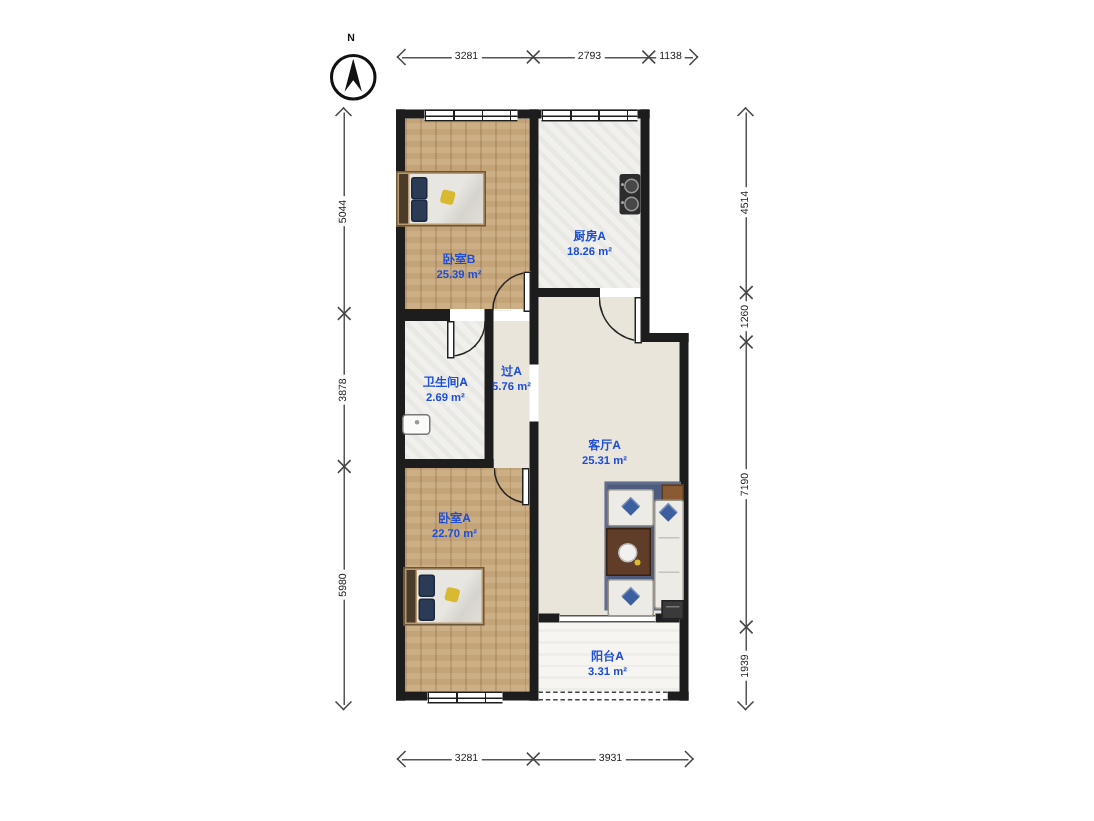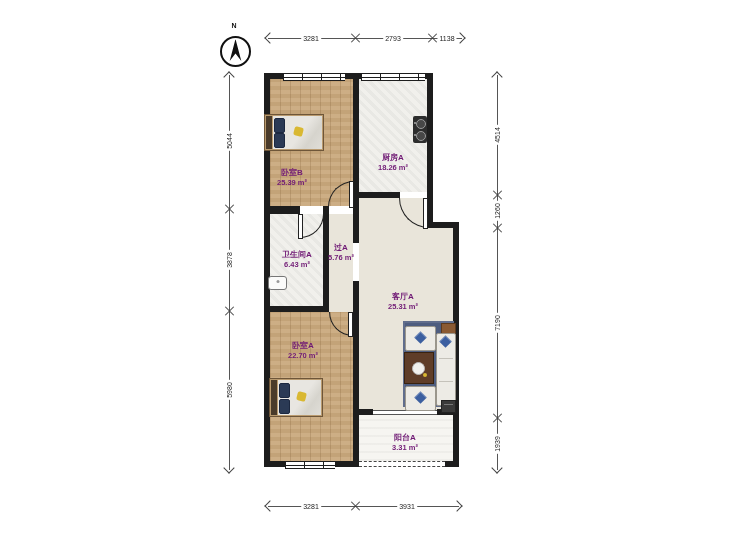--- a/index.html
+++ b/index.html
@@ -21,21 +21,21 @@
   .wall{background:#1d1d1d;}
   .window{background:#fff;border-top:1px solid #1d1d1d;border-bottom:1px solid #1d1d1d;
           background-image:repeating-linear-gradient(90deg,#1d1d1d 0 1px,transparent 1px 19px);}
   .winmid{position:absolute;left:0;right:0;top:50%;height:1px;background:#1d1d1d;}
   .arc{position:absolute;border:0 solid #222;background:transparent;}
   .leaf{position:absolute;background:#fff;border:1px solid #222;}
   .threshold{position:absolute;background:#fff;border-top:1px solid #555;border-bottom:1px solid #555;}
   .rail{position:absolute;background:#fff;border-top:1px dashed #444;border-bottom:1px dashed #444;}
 
   
-  .room-label{position:absolute;transform:translateX(-50%);text-align:center;color:#701a75;white-space:nowrap;}
+  .room-label{position:absolute;transform:translateX(-50%);text-align:center;color:#1d4ed8;white-space:nowrap;}
   .rname{font-size:8px;font-weight:700;line-height:11px;}
   .rarea{font-size:7.5px;font-weight:600;line-height:10px;}
 
   
   .dline-h{position:absolute;height:0;border-top:1px solid #555;}
   .dline-v{position:absolute;width:0;border-left:1px solid #555;}
   .tick{position:absolute;width:10px;height:10px;transform:translate(-50%,-50%);}
   .tick::before,.tick::after{content:"";position:absolute;left:5px;top:-1px;width:1px;height:12px;background:#444;}
   .tick::before{transform:rotate(45deg);}
   .tick::after{transform:rotate(-45deg);}
@@ -181,31 +181,31 @@
     <div class="pillow-d" style="left:10px;top:6px;"></div>
   </div>
   <div class="ctable" style="left:404px;top:352px;width:28px;height:30px;">
     <div class="plate" style="left:7px;top:9px;width:11px;height:11px;"></div>
     <div class="sdot" style="left:18px;top:20px;width:4px;height:4px;"></div>
   </div>
   <div class="dark-item" style="left:441px;top:400px;width:13px;height:11px;">
       <i></i>
     </div>
 
-  <div class="room-label" style="left:292px;top:167px;">
+  <div class="room-label" style="left:306px;top:167px;">
     <div class="rname">卧室B</div>
     <div class="rarea">25.39 m²</div>
   </div>
   <div class="room-label" style="left:393px;top:152px;">
     <div class="rname">厨房A</div>
     <div class="rarea">18.26 m²</div>
   </div>
   <div class="room-label" style="left:297px;top:249px;">
     <div class="rname">卫生间A</div>
-    <div class="rarea">6.43 m²</div>
+    <div class="rarea">2.69 m²</div>
   </div>
   <div class="room-label" style="left:341px;top:242px;">
     <div class="rname">过A</div>
     <div class="rarea">5.76 m²</div>
   </div>
   <div class="room-label" style="left:403px;top:291px;">
     <div class="rname">客厅A</div>
     <div class="rarea">25.31 m²</div>
   </div>
   <div class="room-label" style="left:303px;top:340px;">

